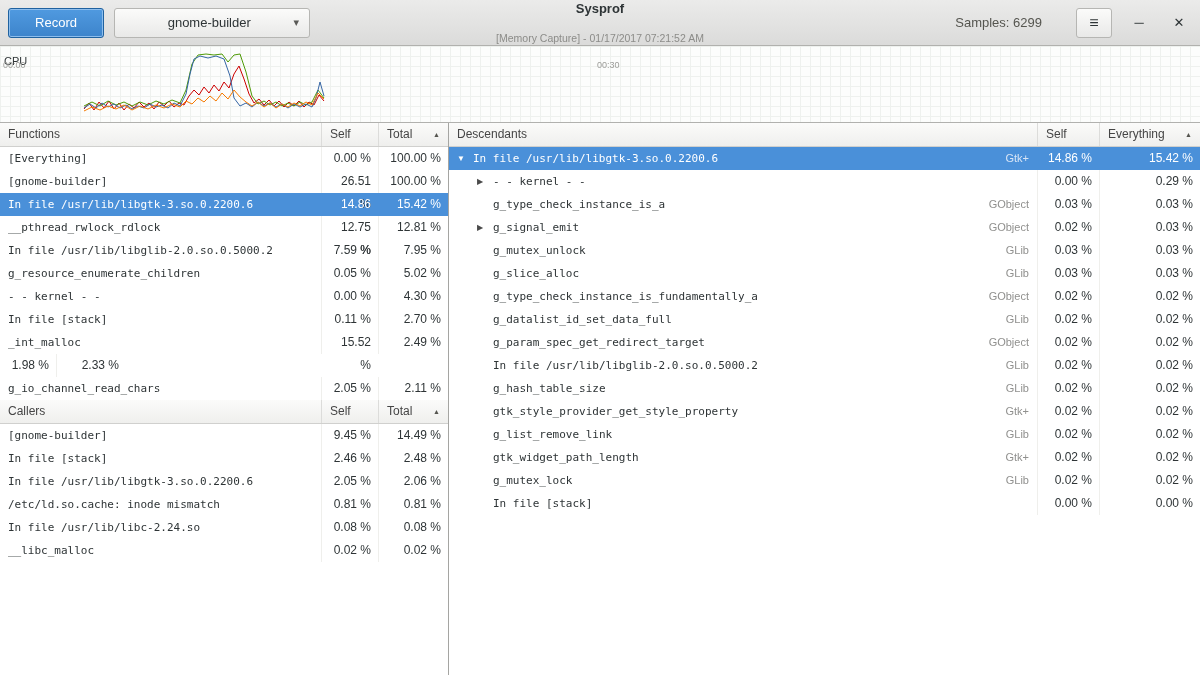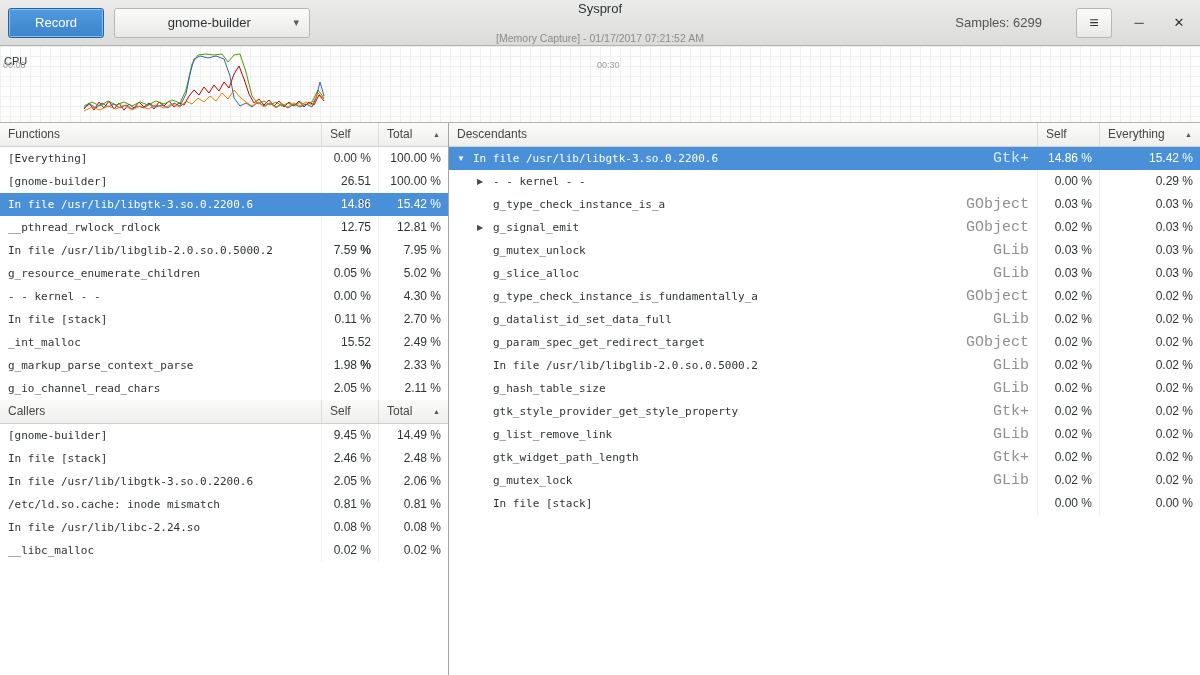--- a/index.html
+++ b/index.html
@@ -25,21 +25,21 @@
     background:linear-gradient(to bottom,#509ae0,#3d84cb);
     border-color:#20629f; color:#fff;
     box-shadow:inset 0 0 0 1px rgba(150,195,240,.9);
   }
   .btn.process {
     width:196px; display:flex; align-items:center; padding:0 10px;
   }
   .btn.process .plabel { flex:1; text-align:center; }
   .btn.process .caret { color:#5a5a57; font-size:11px; }
   .titlebox { position:absolute; left:50%; transform:translateX(-50%); text-align:center; }
-  .title { font-weight:normal; font-size:13px; color:#2e3436; }
+  .title { font-weight:bold; font-size:13px; color:#2e3436; }
   .subtitle { font-size:10.5px; color:#8c8c89; margin-top:16px; }
   .hb-right { margin-left:auto; display:flex; align-items:center; }
   .samples { color:#55554f; font-size:13px; margin-right:34px; }
   .btn.menu { width:36px; display:flex; align-items:center; justify-content:center; font-size:16px; }
   .winbtn {
     width:26px; height:26px; border:none; background:transparent;
     font-size:13px; color:#2e3436; display:flex; align-items:center; justify-content:center;
     margin-left:14px; font-family:inherit;
   }
   
@@ -85,21 +85,21 @@
   .cnum {
     text-align:right; padding:0 7px; font-size:12px;
     border-right:1px solid #efefec;
   }
   .cnum.self  { width:57px; flex:0 0 57px; }
   .cnum.total { width:69px; flex:0 0 69px; border-right:none; }
   .cnum.dself { width:62px; flex:0 0 62px; }
   .cnum.dcum  { width:100px; flex:0 0 100px; border-right:none; }
   .expander { width:16px; flex:0 0 16px; font-size:8px; color:#4a4a4a; }
   .ind1 .cname { padding-left:28px; }
-  .lib { margin-left:auto; font-family:Liberation Mono, monospace; font-size:15px; color:#90908e; padding-left:12px; }
+  .lib { margin-left:auto; font-family:Liberation Sans, sans-serif; font-size:11px; color:#90908e; padding-left:12px; }
   .trow.selected { background:#4a90d9; color:#fff; }
   .trow.selected .cell { border-color:transparent; }
   .trow.selected .expander { color:#fff; }
   .trow.selected .lib { color:#d8e5f6; }
 </style>
 </head>
 <body>
 
 <div class="window">
 
@@ -213,23 +213,20 @@
 
   <div class="trow">
     <div class="cell cname">
       <span class="fname">_int_malloc</span>
     </div>
     <div class="cell cnum self">15.52 %</div>
     <div class="cell cnum total">2.49 %</div>
   </div>
 
   <div class="trow">
-    <div class="cell cname">
-      <span class="fname">g_markup_parse_context_parse</span>
-    </div>
     <div class="cell cnum self">1.98 %</div>
     <div class="cell cnum total">2.33 %</div>
   </div>
 
   <div class="trow">
     <div class="cell cname">
       <span class="fname">g_io_channel_read_chars</span>
     </div>
     <div class="cell cnum self">2.05 %</div>
     <div class="cell cnum total">2.11 %</div>

